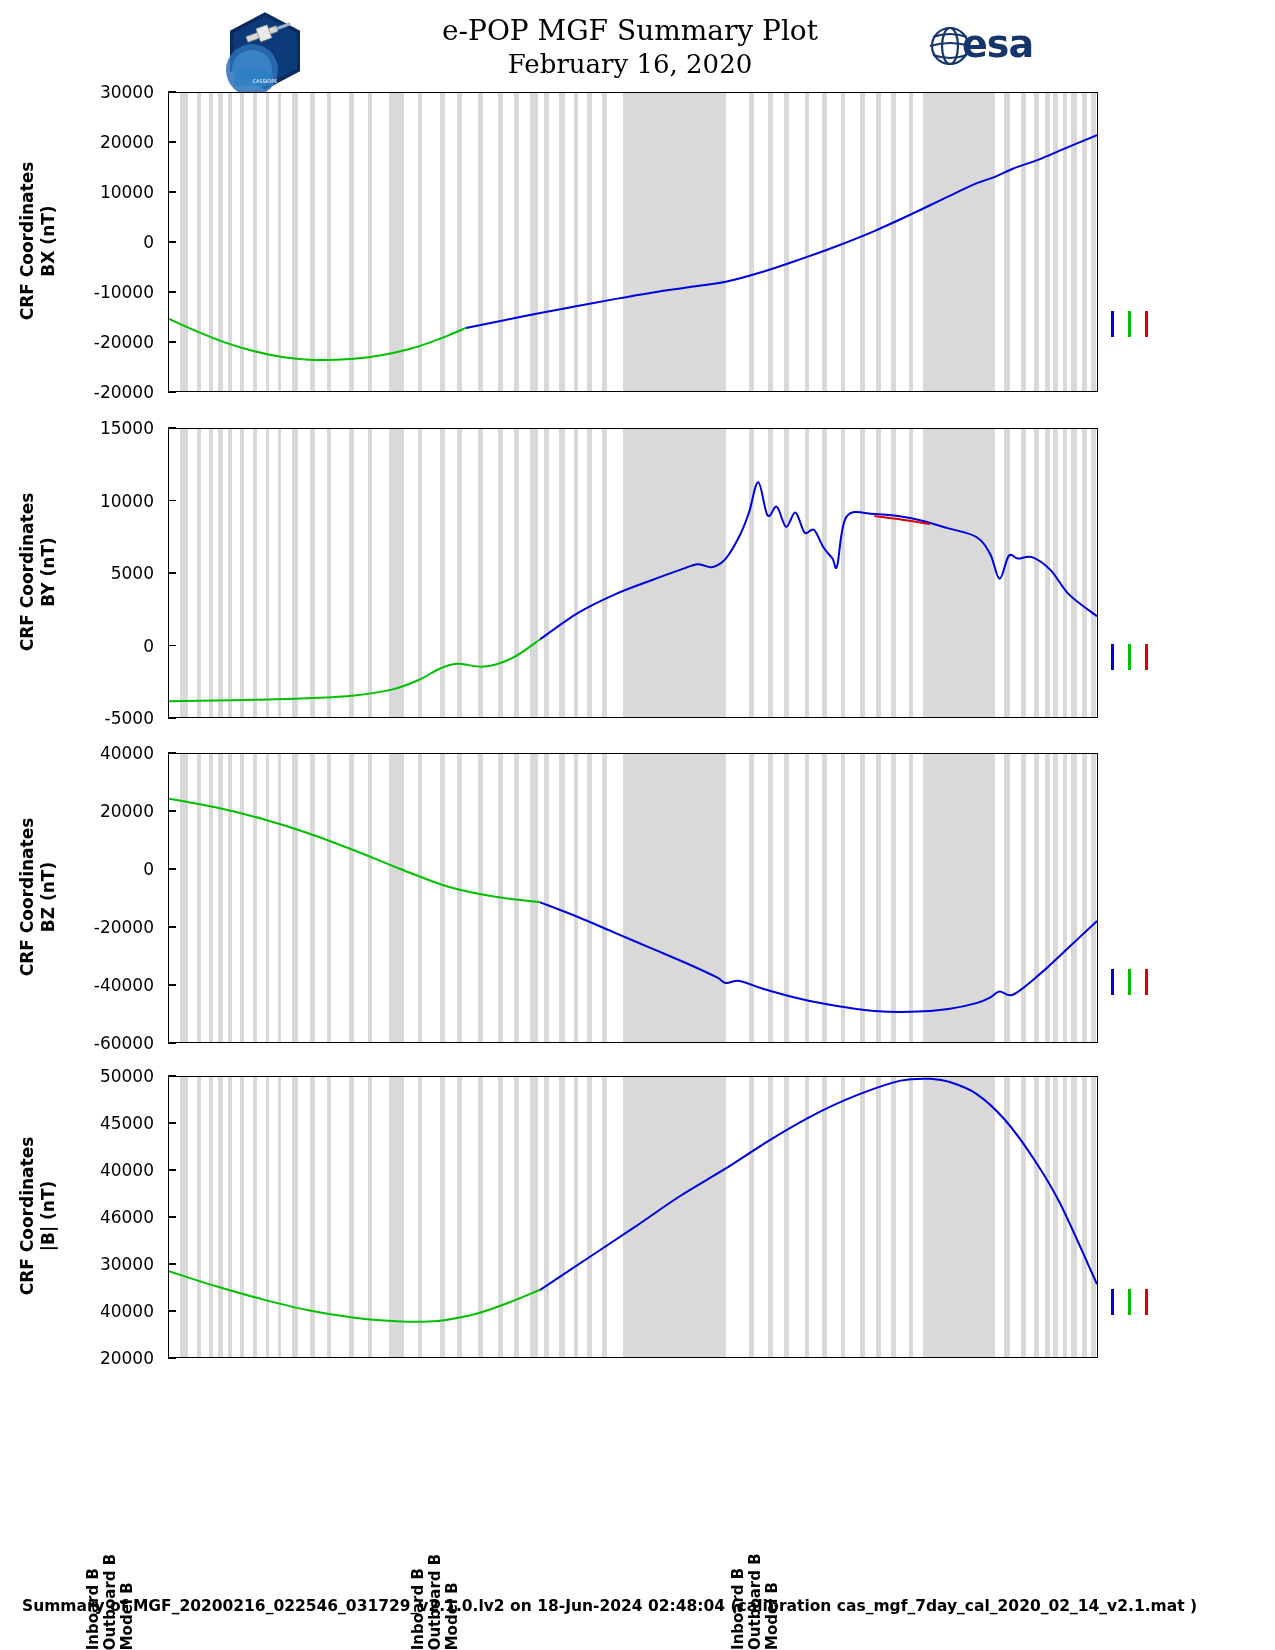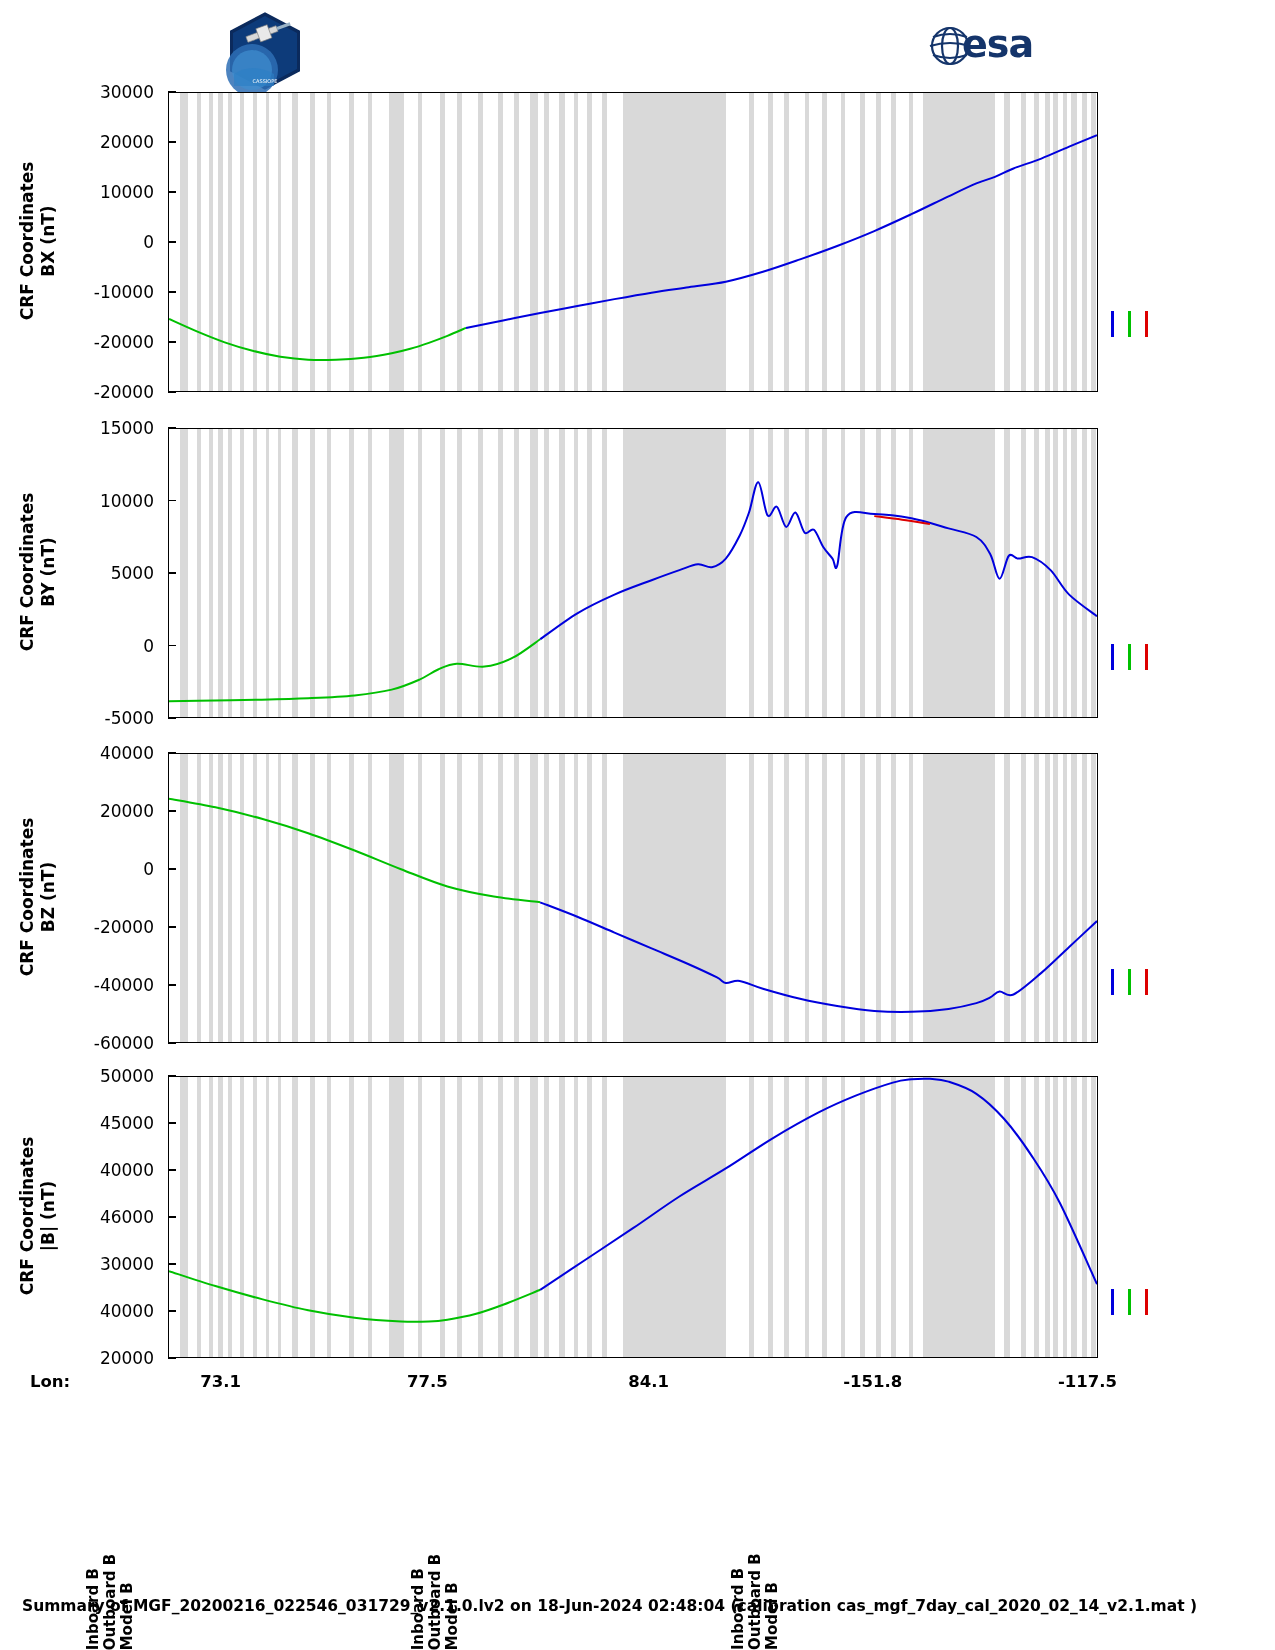--- a/index.html
+++ b/index.html
@@ -182,20 +182,24 @@
       <g transform="translate(40,26) rotate(-20)">
         <rect x="-16" y="-3" width="32" height="6" fill="#d8d8d8" stroke="#888" stroke-width="0.6"></rect>
         <rect x="-4" y="-7" width="12" height="14" fill="#e9e9e9" stroke="#777" stroke-width="0.6"></rect>
         <rect x="16" y="-1.5" width="14" height="3" fill="#9ab3c7"></rect>
       </g>
       <path d="M12 66 Q 30 54 52 66 L 52 78 L 12 78 Z" fill="#2b7fc4" opacity="0.6"></path>
       <text x="43" y="75" font-family="DejaVu Sans, sans-serif" font-size="5" fill="#ffffff" text-anchor="middle">CASSIOPE</text>
     </svg>
   </div>
 
+  <div id="title-block">
+    <div id="title-line1">e-POP MGF Summary Plot</div>
+    <div id="title-line2">February 16, 2020</div>
+  </div>
 
   <div id="esa-logo">
     <svg width="50" height="42" viewBox="0 0 50 42">
       <g fill="#15356b">
         <path d="M25 3 A18 18 0 0 0 25 39 A18 18 0 0 0 25 3 Z" fill="none" stroke="#15356b" stroke-width="2.2"></path>
         <path d="M8 12 Q25 6 42 12" fill="none" stroke="#15356b" stroke-width="2.2"></path>
         <path d="M5 21 Q25 15 45 21" fill="none" stroke="#15356b" stroke-width="2.2"></path>
         <path d="M8 30 Q25 36 42 30" fill="none" stroke="#15356b" stroke-width="2.2"></path>
         <ellipse cx="25" cy="21" rx="8" ry="18" fill="none" stroke="#15356b" stroke-width="2.2"></ellipse>
       </g>
@@ -506,25 +510,17 @@
     <div class="legend-swatch" style="left: 1111px; top: 1289.06px; background: rgb(0, 0, 221);"></div>
     <div class="legend-item" style="left: 1127px; top: 1269.06px;">Outboard B</div>
     <div class="legend-swatch" style="left: 1128px; top: 1289.06px; background: rgb(0, 192, 0);"></div>
     <div class="legend-item" style="left: 1144px; top: 1269.06px;">Model B</div>
     <div class="legend-swatch" style="left: 1145px; top: 1289.06px; background: rgb(221, 0, 0);"></div>
   </div>
 
 <div id="footer-table">
   <table>
     <tbody id="footer-tbody">
-        <tr>
-          <td class="flabel">Lon:</td>
-          <td class="fval c0">73.1</td>
-          <td class="fval c1">77.5</td>
-          <td class="fval c2">84.1</td>
-          <td class="fval c3">-151.8</td>
-          <td class="fval c4">-117.5</td>
-        </tr>
       </tbody>
   </table>
 </div>
 
 <div id="footer-note">Summary of MGF_20200216_022546_031729_v2.1.0.lv2 on 18-Jun-2024 02:48:04 (calibration cas_mgf_7day_cal_2020_02_14_v2.1.mat )</div>
 
 </body></html>

